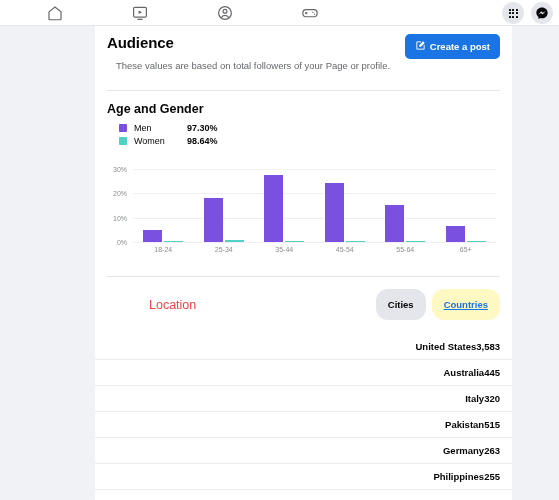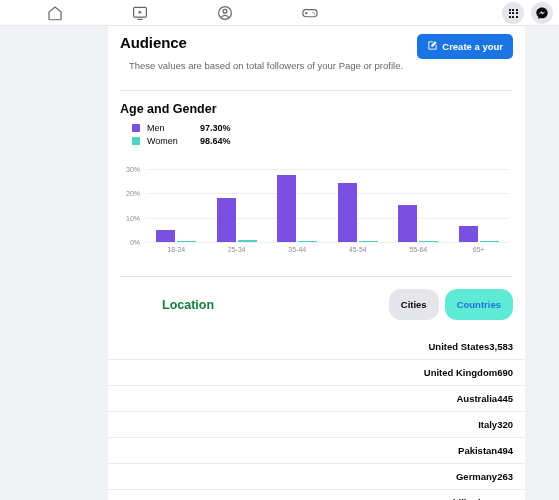--- a/index.html
+++ b/index.html
@@ -40,21 +40,21 @@
     background: #e4e6eb;
     display: flex; align-items: center; justify-content: center;
     color: #050505;
   }
   .grid-icon { display: grid; grid-template-columns: repeat(3, 2px); grid-gap: 1.5px; }
   .grid-icon i { width: 2px; height: 2px; background: #050505; border-radius: 0.5px; display: block; }
 
   
   .card {
     position: absolute;
-    left: 108px; top: 26px;
+    left: 95px; top: 26px;
     width: 417px; height: 474px;
     background: #ffffff;
     overflow: hidden;
   }
 
   
   .aud-head {
     display: flex; align-items: flex-start; justify-content: space-between;
     padding: 8px 12px 0 12px;
   }
@@ -108,30 +108,30 @@
     position: absolute; left: 26px; right: 4px; top: 82px;
     display: flex; justify-content: space-around;
   }
   .xlabel { flex: 1; text-align: center; font-size: 7px; color: #8a8d91; }
 
   
   .loc-head {
     display: flex; align-items: center; justify-content: space-between;
     padding: 12px 12px 0 12px;
   }
-  .loc-title { font-size: 12.5px; font-weight: bold; color: #15803d; margin: 0; padding-left: 42px; }
+  .loc-title { font-size: 12.5px; font-weight: normal; color: #ef4444; margin: 0; padding-left: 42px; }
   .pills { display: flex; gap: 6px; }
   .pill {
     border: none; border-radius: 12px;
     font-size: 9.5px; font-weight: bold;
     padding: 10px 12px; cursor: pointer;
     font-family: "Liberation Sans", sans-serif;
   }
   .pill-inactive { background: #e4e6eb; color: #050505; }
-  .pill-active { background: #5eead4; color: #1b74e4; }
+  .pill-active { background: #fef9c3; color: #1b74e4; text-decoration: underline; }
 
   .loc-list { margin-top: 14px; }
   .loc-row {
     display: flex; align-items: center; justify-content: flex-end;
     padding: 7px 12px;
     border-bottom: 1px solid #e9ebee;
   }
   .loc-name { font-size: 9.5px; font-weight: bold; color: #050505; }
   .loc-count { font-size: 9.5px; font-weight: bold; color: #050505; }
 </style>
@@ -198,21 +198,21 @@
       <p class="aud-sub">These values are based on total followers of your Page or profile.</p>
     </div>
     <button class="create-btn">
       <span>
         <svg width="11" height="11" viewBox="0 0 24 24" fill="none" stroke="#ffffff" stroke-width="2">
           <path d="M4 4h9"></path>
           <path d="M4 4v16h16v-9"></path>
           <path d="M17.5 2.8l3.7 3.7-8.2 8.2H9.3v-3.7z" fill="#ffffff" stroke="none"></path>
         </svg>
       </span>
-      <span>Create a your</span>
+      <span>Create a post</span>
     </button>
   </div>
 
   <div class="divider"></div>
 
   <p class="sec-title">Age and Gender</p>
 
   <div class="legend">
     <div class="legend-row">
       <span class="legend-swatch" style="background:#7950e0"></span>
@@ -282,34 +282,30 @@
       <button class="pill pill-active">Countries</button>
     </div>
   </div>
 
   <div class="loc-list" id="loclist">
       <div class="loc-row">
         <span class="loc-name">United States</span>
         <span class="loc-count">3,583</span>
       </div>
       <div class="loc-row">
-        <span class="loc-name">United Kingdom</span>
-        <span class="loc-count">690</span>
-      </div>
-      <div class="loc-row">
         <span class="loc-name">Australia</span>
         <span class="loc-count">445</span>
       </div>
       <div class="loc-row">
         <span class="loc-name">Italy</span>
         <span class="loc-count">320</span>
       </div>
       <div class="loc-row">
         <span class="loc-name">Pakistan</span>
-        <span class="loc-count">494</span>
+        <span class="loc-count">515</span>
       </div>
       <div class="loc-row">
         <span class="loc-name">Germany</span>
         <span class="loc-count">263</span>
       </div>
       <div class="loc-row">
         <span class="loc-name">Philippines</span>
         <span class="loc-count">255</span>
       </div>
     </div>

